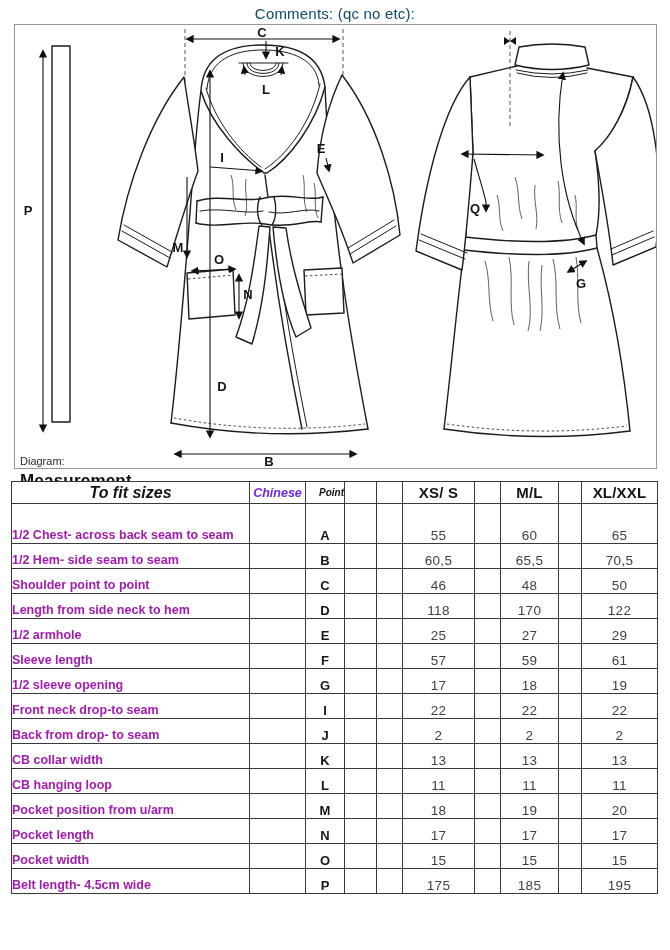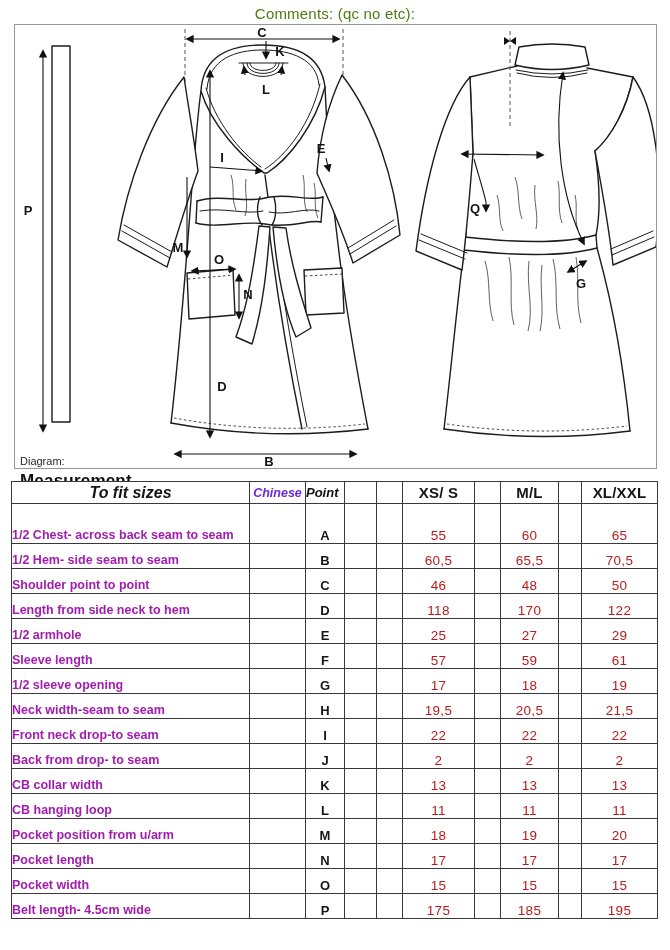--- a/index.html
+++ b/index.html
@@ -2,21 +2,21 @@
 <html><head>
 <meta charset="utf-8">
 <style>
   html,body{margin:0;padding:0;}
   body{
     width:670px;height:950px;position:relative;background:#fff;
     font-family:"Liberation Sans",sans-serif;color:#222;overflow:hidden;
   }
   .comments{
     position:absolute;top:5px;left:0;width:100%;text-align:center;
-    font-size:15px;color:#4d7c0f;letter-spacing:0.2px;
+    font-size:15px;color:#0c4a6e;letter-spacing:0.2px;
   }
   .diagram-box{
     position:absolute;top:24px;left:14px;width:641px;height:443px;
     border:1px solid #979797;background:#fff;
   }
   .diagram-box svg{position:absolute;top:0;left:0;}
   .diagram-caption{
     position:absolute;left:5px;bottom:1px;font-size:11px;color:#2a2a2a;
   }
   .measure-title{
@@ -26,28 +26,28 @@
   table.spec{
     position:absolute;top:481px;left:11px;width:647px;
     border-collapse:collapse;table-layout:fixed;background:#fff;
   }
   table.spec td,table.spec th{border:1px solid #39393b;overflow:hidden;padding:0;}
   thead tr{height:22px;}
   tbody tr{height:25px;}
   tbody tr.first{height:40px;}
   .h-fit{font-size:16px;font-style:italic;font-weight:bold;text-align:center;color:#141414;}
   .h-chinese{font-size:12.5px;font-style:italic;font-weight:bold;text-align:center;color:#6d28d9;}
-  .h-point{font-size:13px;font-style:italic;font-weight:bold;text-align:left;color:#141414;}
+  .h-point{font-size:10px;font-style:italic;font-weight:bold;text-align:right;color:#141414;}
   .h-size{font-size:15px;font-weight:bold;text-align:center;color:#141414;letter-spacing:0.2px;}
   .c-label{font-weight:bold;font-size:12.5px;text-align:left;vertical-align:bottom;
            padding:1px 2px 3px 4px;line-height:1.3;color:#a21caf;}
   .c-point{font-weight:bold;font-size:13px;text-align:center;vertical-align:bottom;
            padding-bottom:3px;color:#161616;}
   .c-val{font-size:13.5px;text-align:center;vertical-align:bottom;padding-bottom:3px;
-         color:#b91c1c;letter-spacing:0.3px;}
+         color:#404040;letter-spacing:0.3px;}
   .c-gap,.c-chinese{background:#fff;}
   
   .art{stroke:#1c1c1c;fill:none;stroke-width:1.4;stroke-linecap:round;stroke-linejoin:round;}
   .artf{stroke:#1c1c1c;fill:#fff;stroke-width:1.4;stroke-linecap:round;stroke-linejoin:round;}
   .thin{stroke:#1c1c1c;fill:none;stroke-width:1;stroke-linecap:round;}
   .dim{stroke:#111;fill:none;stroke-width:1.1;}
   .dash{stroke:#555;fill:none;stroke-width:1;stroke-dasharray:4 3;}
   .stitch{stroke:#333;fill:none;stroke-width:0.9;stroke-dasharray:2.5 2.5;}
   .wr{stroke:#454545;fill:none;stroke-width:0.85;}
   .lbl{font:bold 13px "Liberation Sans",sans-serif;fill:#141414;text-anchor:middle;}
@@ -306,32 +306,20 @@
     <td class="c-point">G</td>
     <td class="c-gap"></td>
     <td class="c-gap"></td>
     <td class="c-val">17</td>
     <td class="c-gap"></td>
     <td class="c-val">18</td>
     <td class="c-gap"></td>
     <td class="c-val">19</td>
   </tr>
 
-  <tr>
-    <td class="c-label">Neck width-seam to seam</td>
-    <td class="c-chinese"></td>
-    <td class="c-point">H</td>
-    <td class="c-gap"></td>
-    <td class="c-gap"></td>
-    <td class="c-val">19,5</td>
-    <td class="c-gap"></td>
-    <td class="c-val">20,5</td>
-    <td class="c-gap"></td>
-    <td class="c-val">21,5</td>
-  </tr>
 
   <tr>
     <td class="c-label">Front neck drop-to seam</td>
     <td class="c-chinese"></td>
     <td class="c-point">I</td>
     <td class="c-gap"></td>
     <td class="c-gap"></td>
     <td class="c-val">22</td>
     <td class="c-gap"></td>
     <td class="c-val">22</td>

